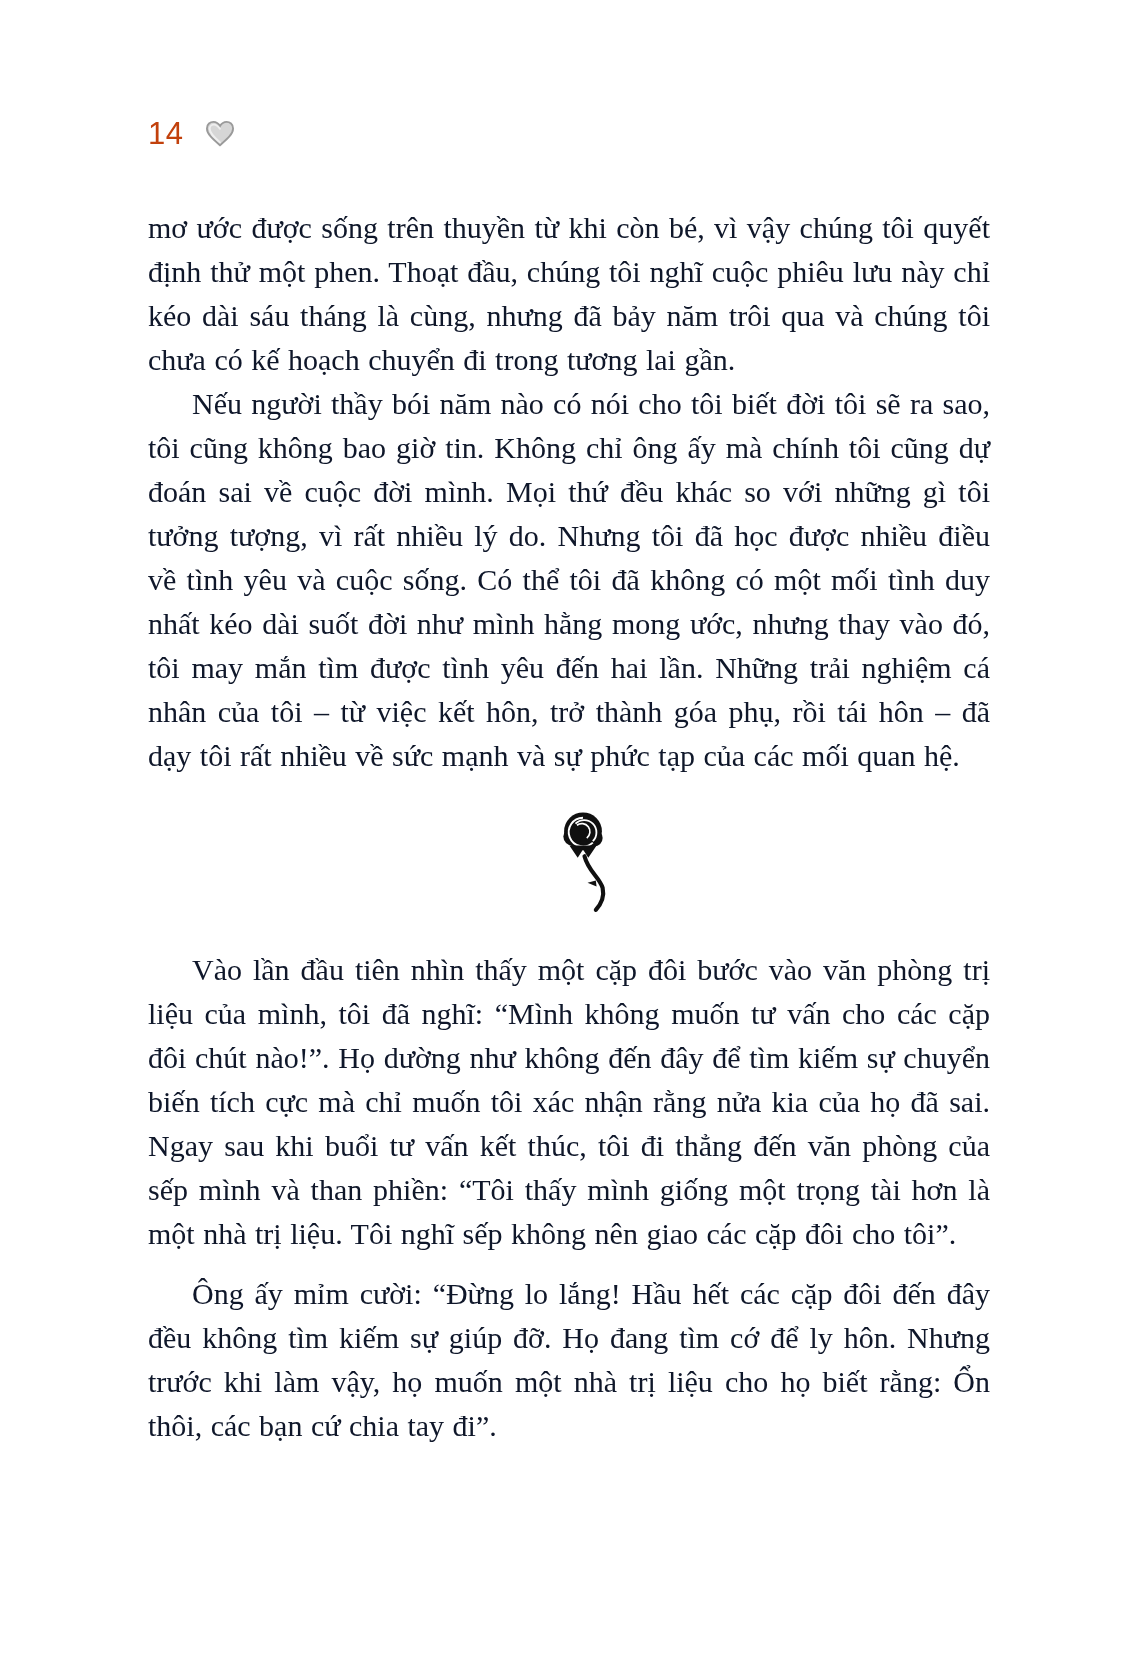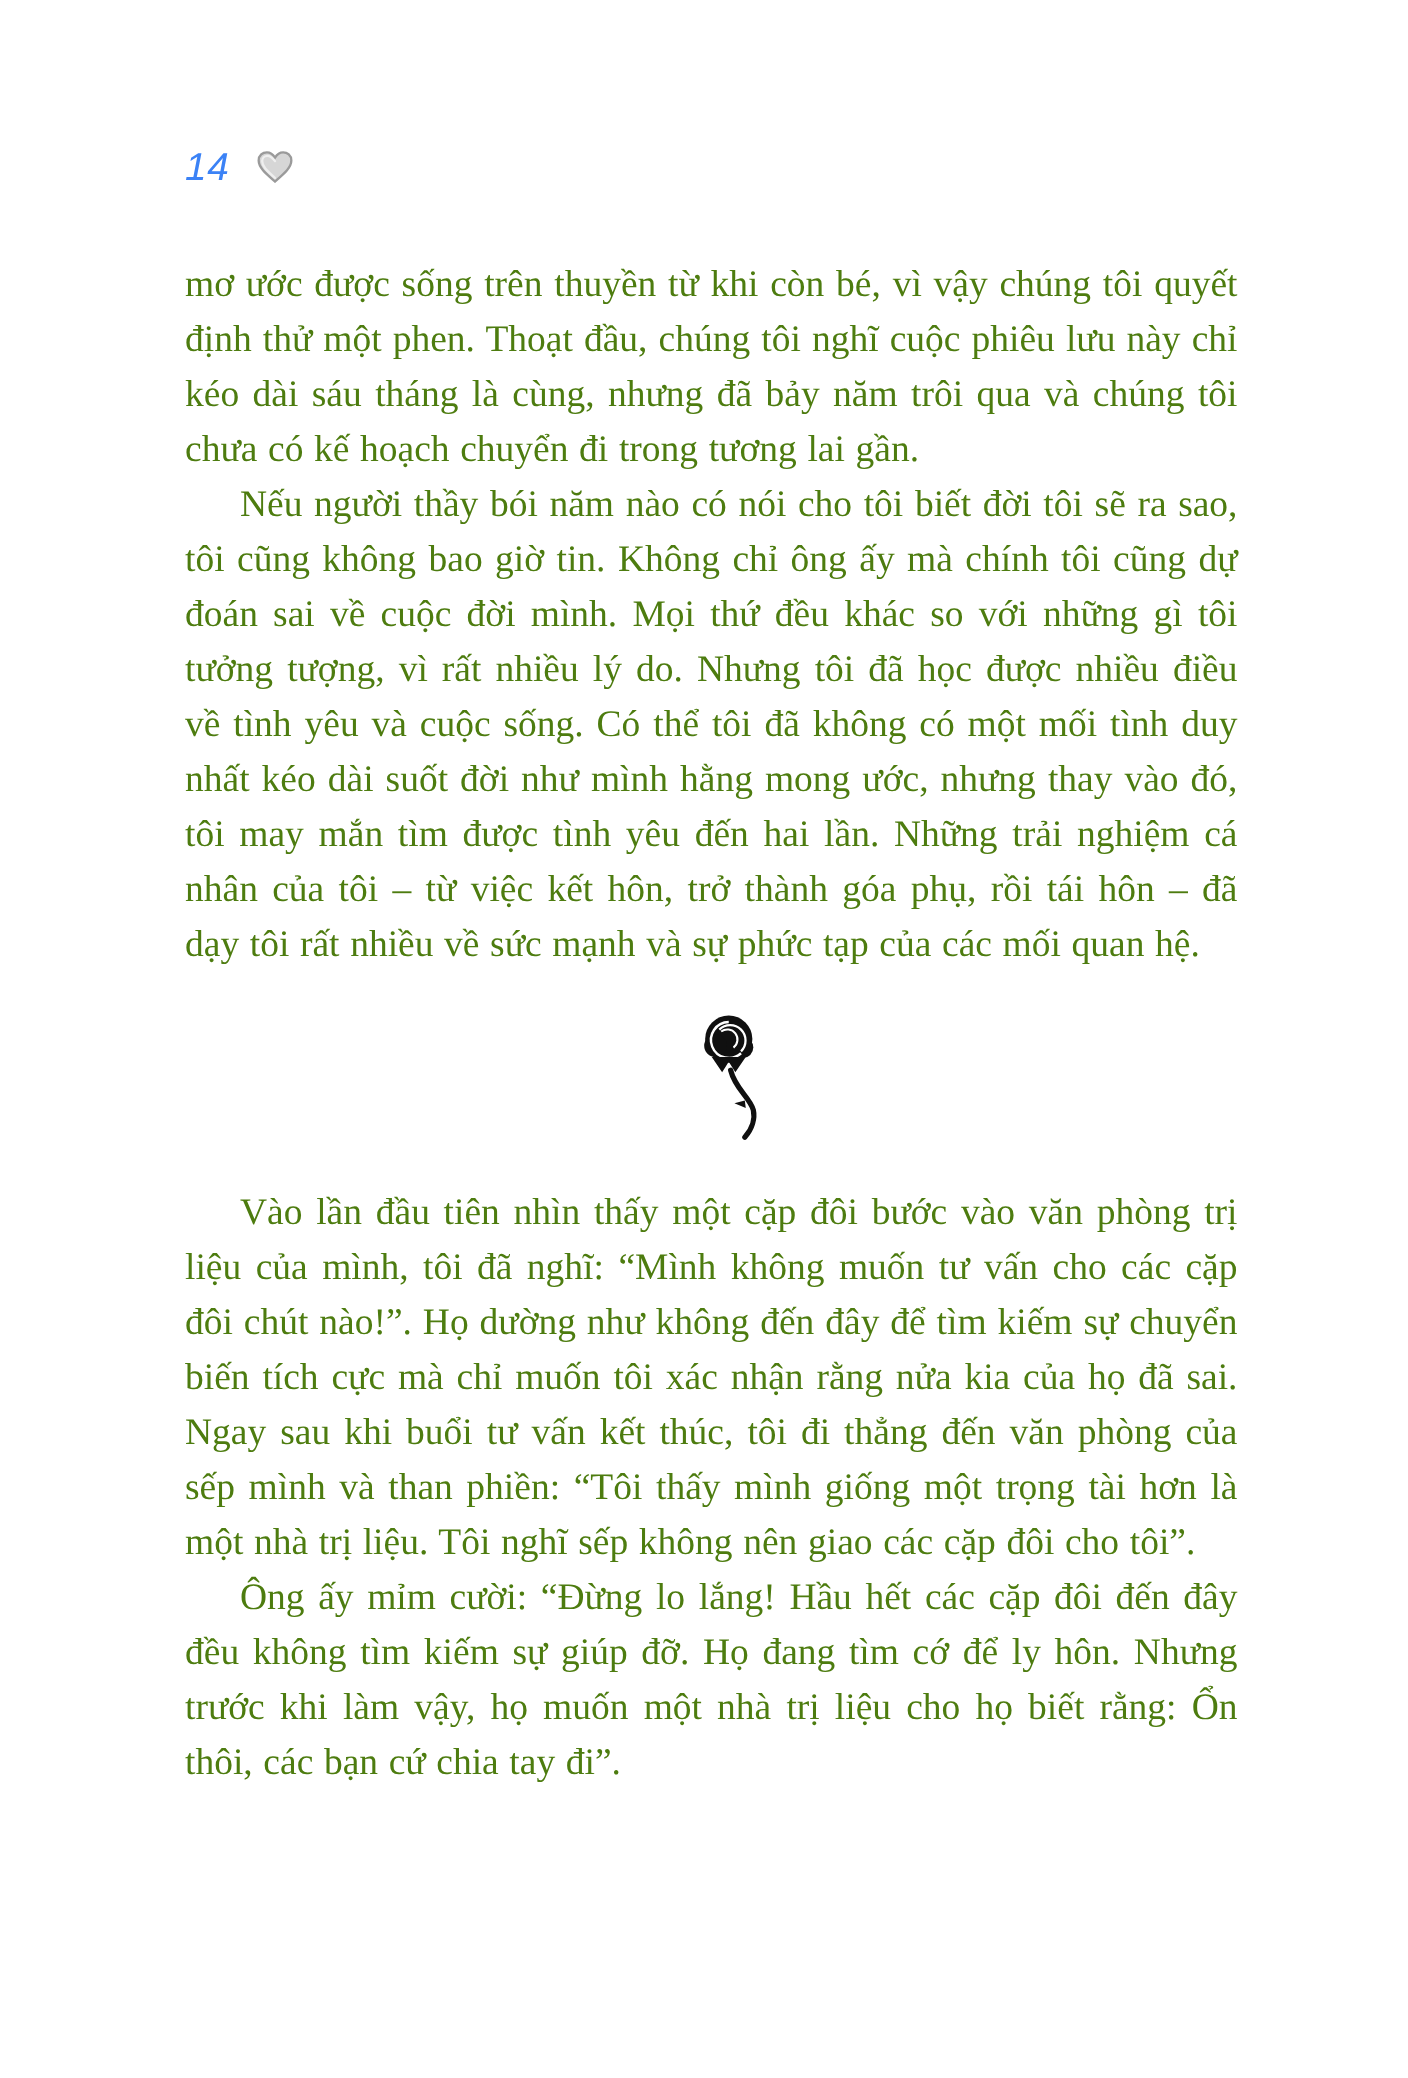--- a/index.html
+++ b/index.html
@@ -20,23 +20,22 @@
     top: 116px;
     left: 148px;
     display: flex;
     align-items: center;
     gap: 16px;
     font-family: "Liberation Sans", "DejaVu Sans", sans-serif;
   }
   .page-number {
     font-size: 31px;
     font-weight: 400;
-    color: #3b82f6;
+    color: #c2410c;
     letter-spacing: 0.5px;
-    font-style: italic;
   }
   .heart-wrap {
     display: inline-flex;
     align-items: center;
     margin: 0 6px;
   }
   .book-title {
     font-style: italic;
     font-size: 29px;
     color: #262626;
@@ -44,32 +43,32 @@
   }
   .content {
     position: absolute;
     top: 206px;
     left: 148px;
     width: 842px;
     font-family: "Liberation Serif", "DejaVu Serif", serif;
     font-size: 30px;
     line-height: 44px;
     text-align: justify;
-    color: #4d7c0f;
+    color: #0f172a;
   }
   .para {
     margin: 0;
     text-indent: 44px;
     word-spacing: 1px;
   }
   .para.no-indent {
     text-indent: 0;
   }
   .para.gap-before {
-    margin-top: 0;
+    margin-top: 16px;
   }
   .divider {
     display: flex;
     justify-content: center;
     margin: 26px 0 22px 0;
     height: 122px;
   }
   .rose {
     display: inline-block;
     transform: translateX(14px);

